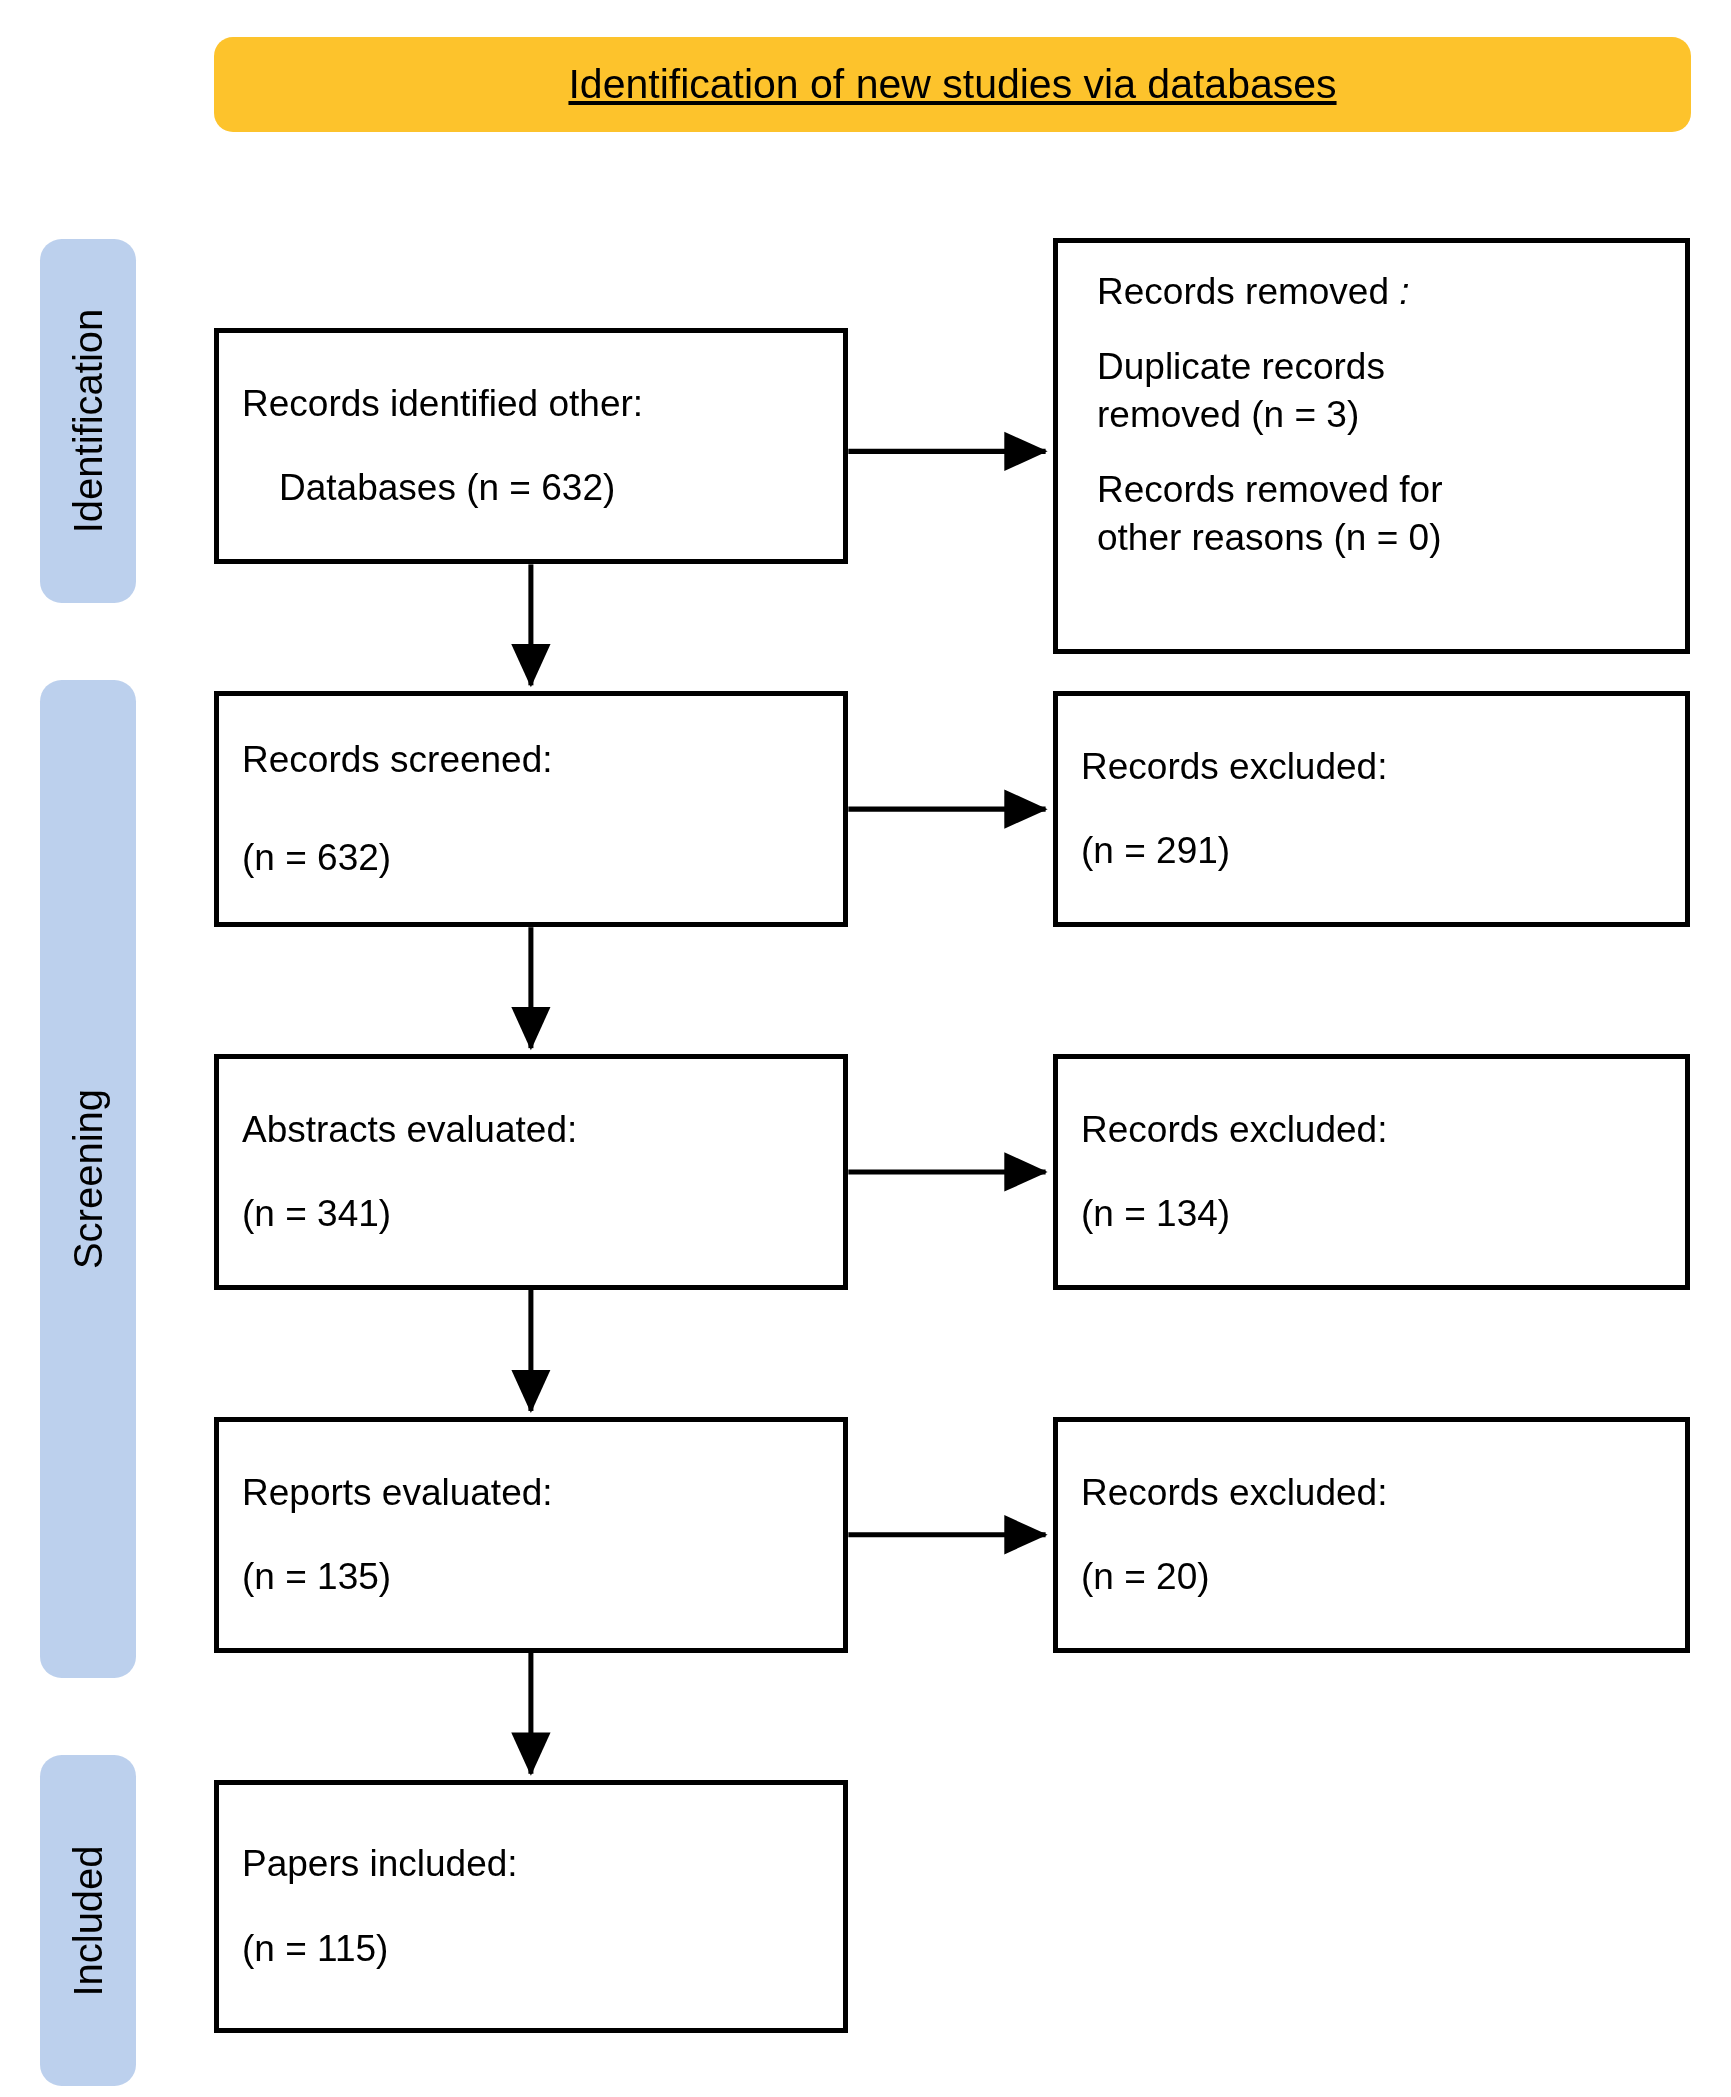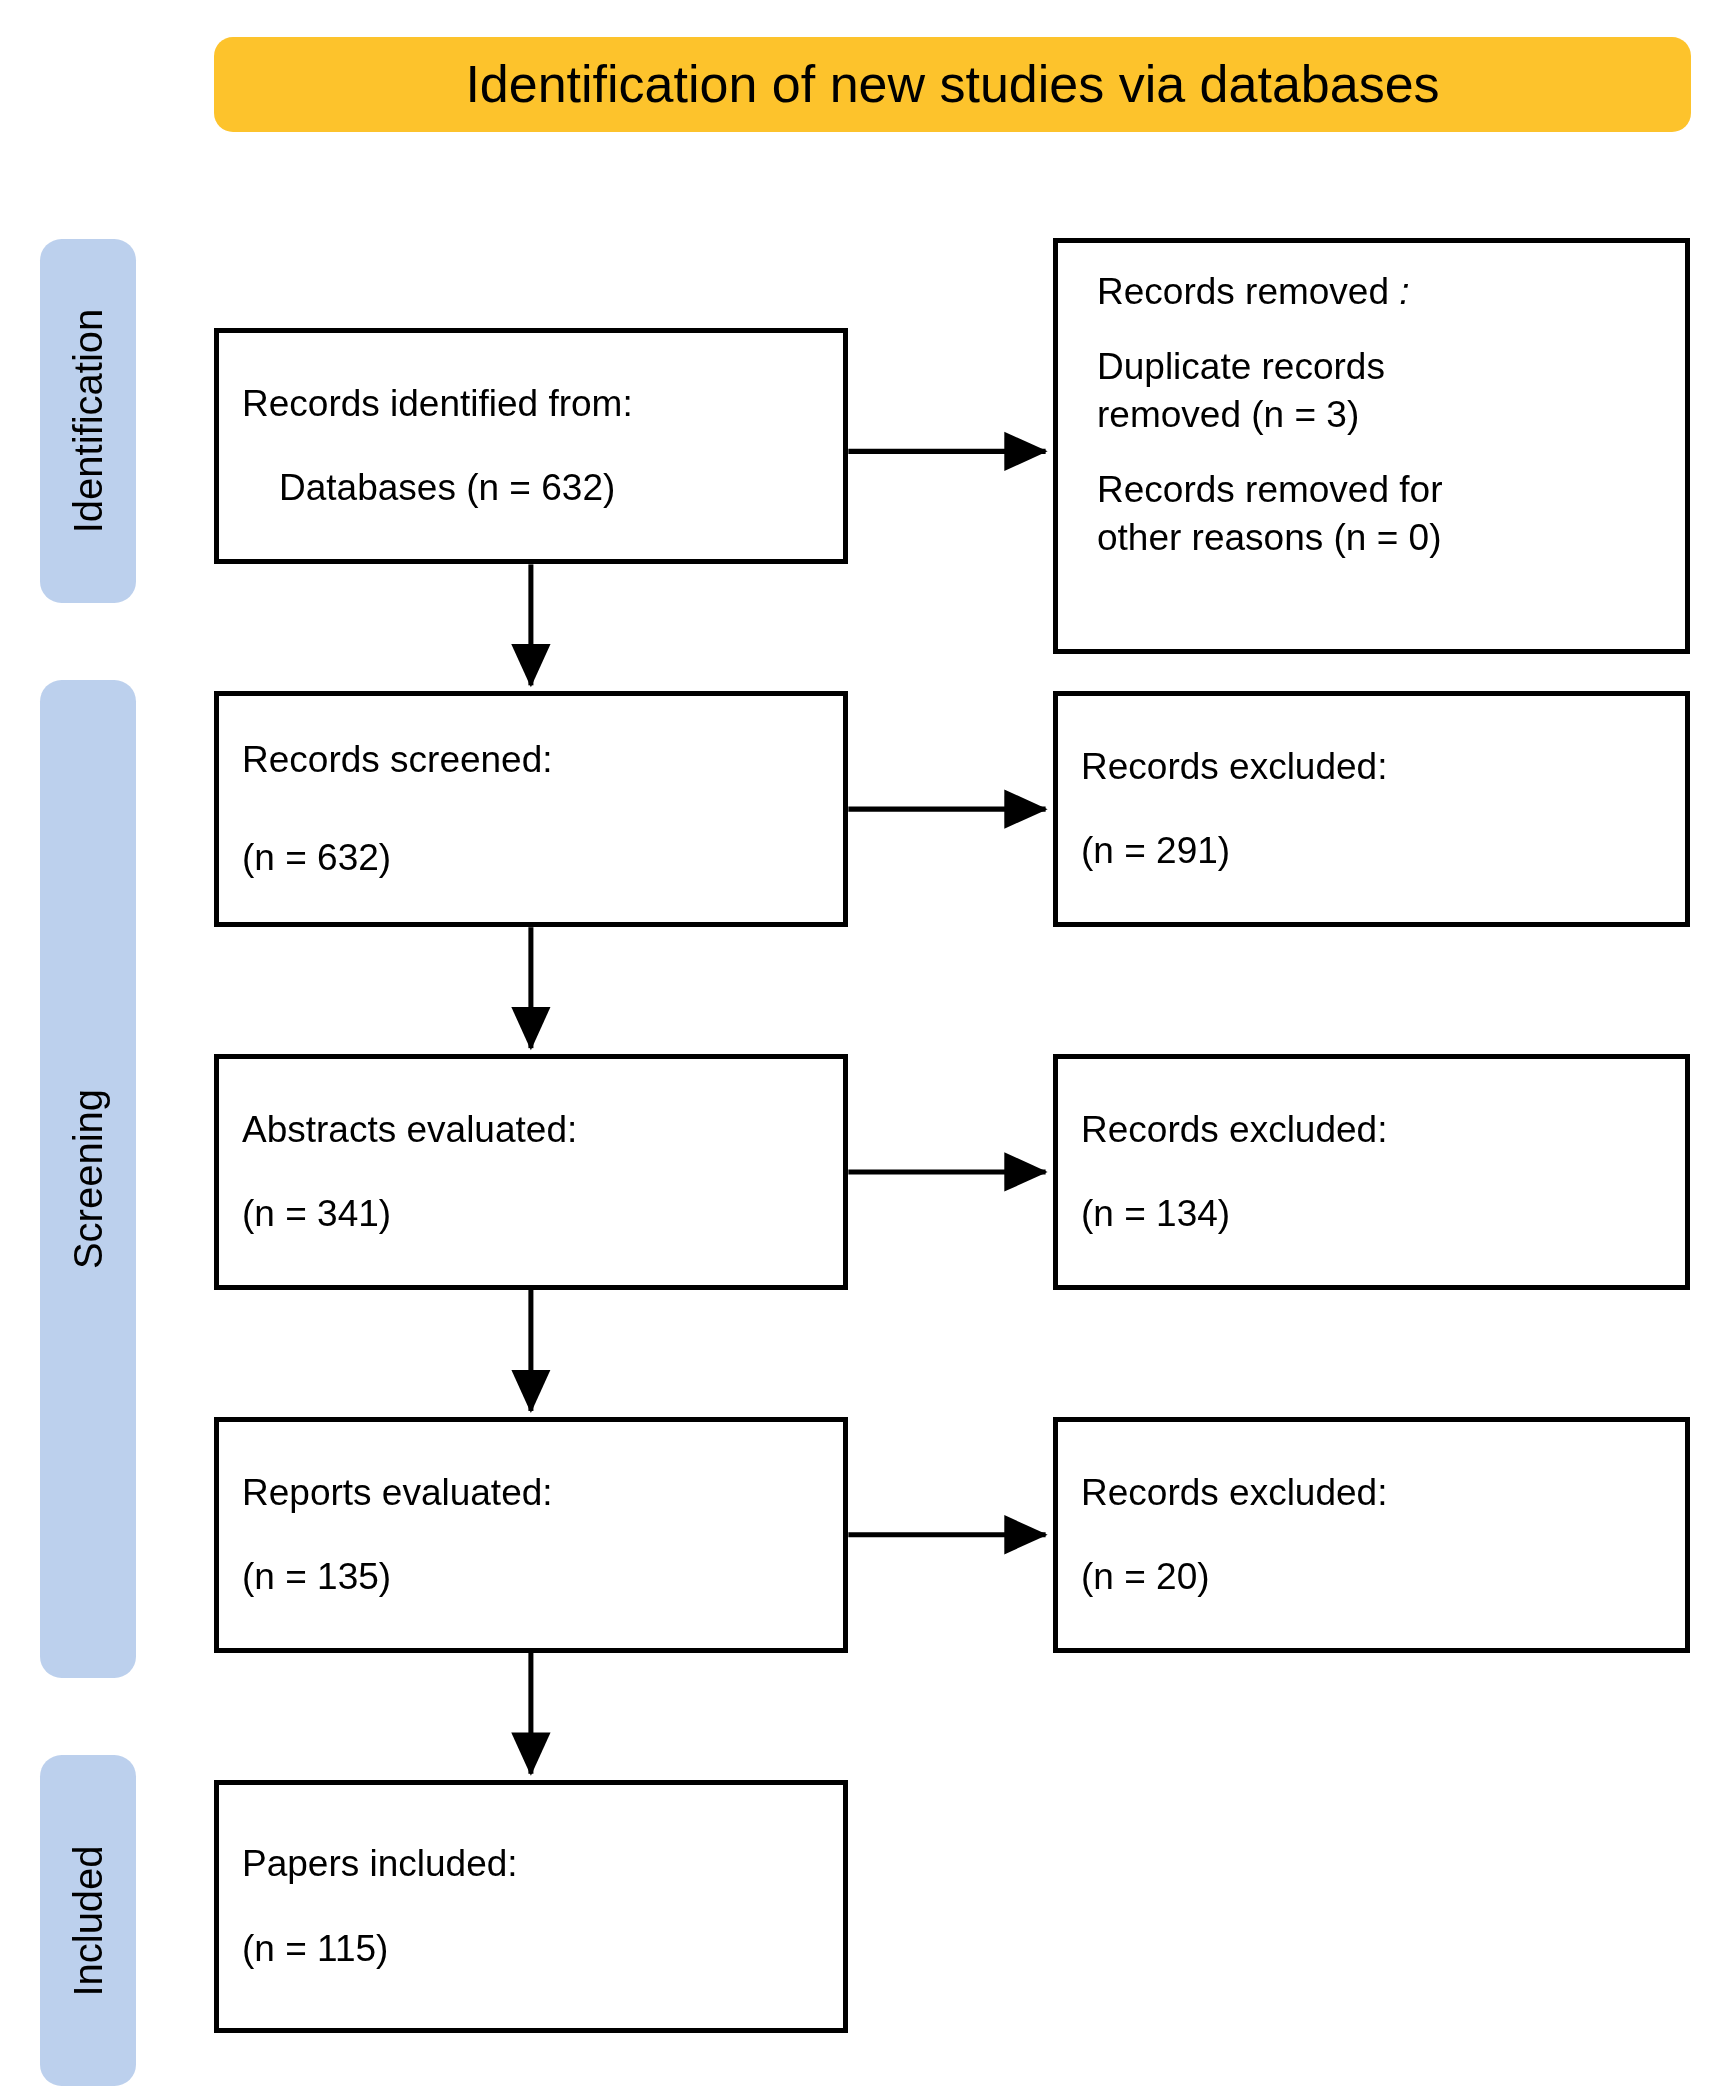--- a/index.html
+++ b/index.html
@@ -26,25 +26,26 @@
     top: 37px;
     width: 1477px;
     height: 95px;
     background: #FDC32C;
     border-radius: 19px;
     display: flex;
     align-items: center;
     justify-content: center;
   }
   .header-banner-title {
-    font-size: 52px;
+    font-size: 41px;
     color: #000000;
     line-height: 1.1;
     letter-spacing: 0px;
     white-space: nowrap;
+    text-decoration: underline;
   }
 
   
   .stage-bar {
     position: absolute;
     left: 40px;
     width: 96px;
     background: #BCD0ED;
     border-radius: 21.6px;
     display: flex;
@@ -124,21 +125,21 @@
 
   <div class="stage-bar" id="stage-screening">
     <span class="stage-bar-label">Screening</span>
   </div>
 
   <div class="stage-bar" id="stage-included">
     <span class="stage-bar-label">Included</span>
   </div>
 
   <div class="flow-box" id="box-identified">
-    <div class="line">Records identified from:</div>
+    <div class="line">Records identified other:</div>
     <div class="line indent gap-top">Databases (n = 632)</div>
   </div>
 
   <div class="flow-box" id="box-removed">
     <div class="block">
       <div class="line"><span>Records removed</span>&nbsp;<em>:</em></div>
     </div>
     <div class="block">
       <div class="line">Duplicate records</div>
       <div class="line">removed  (n = 3)</div>

